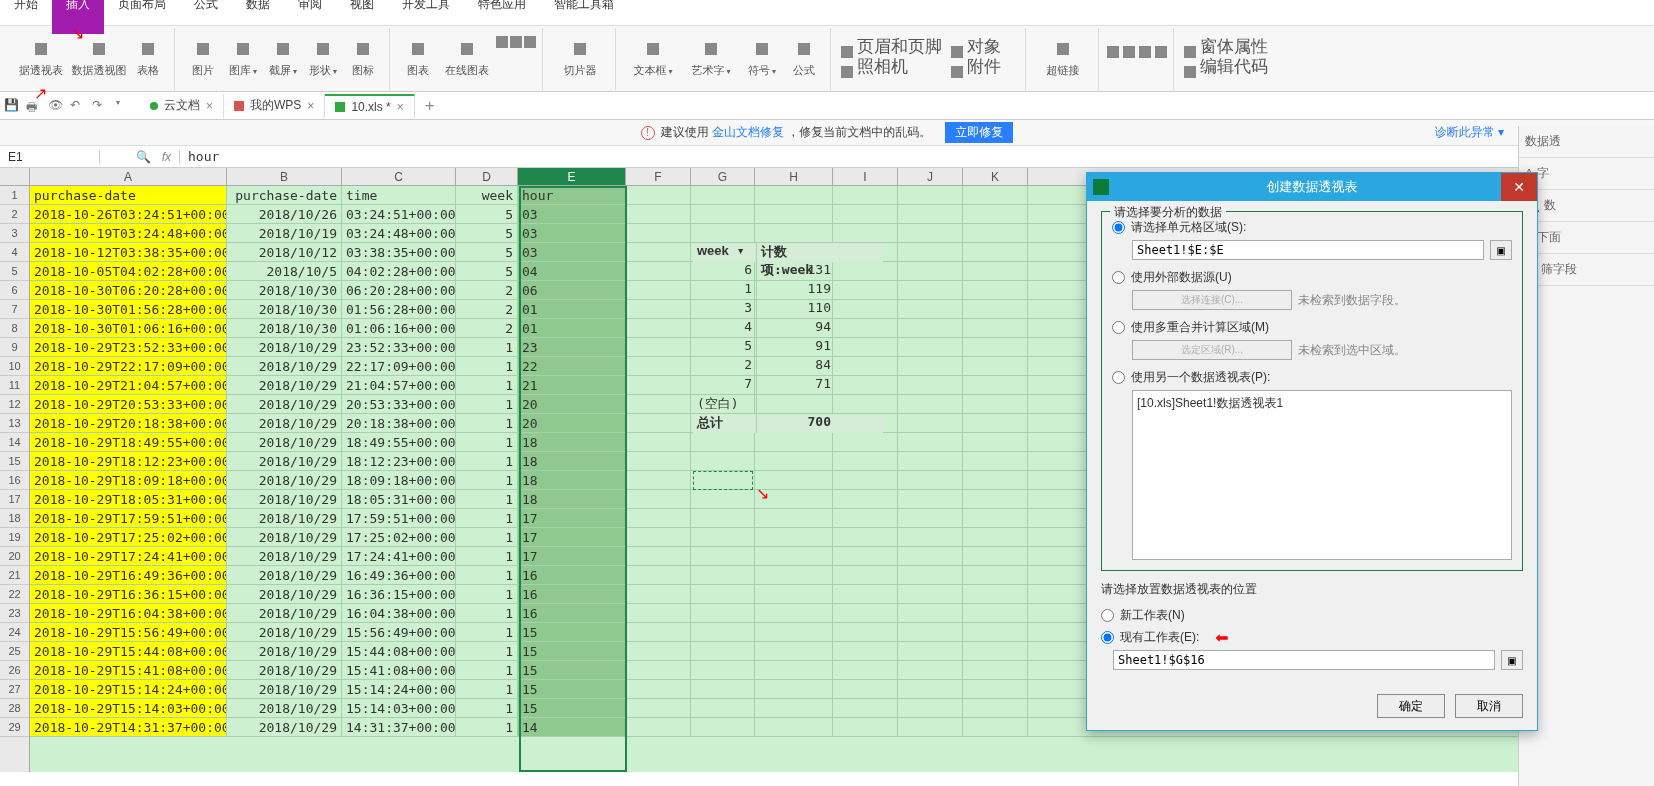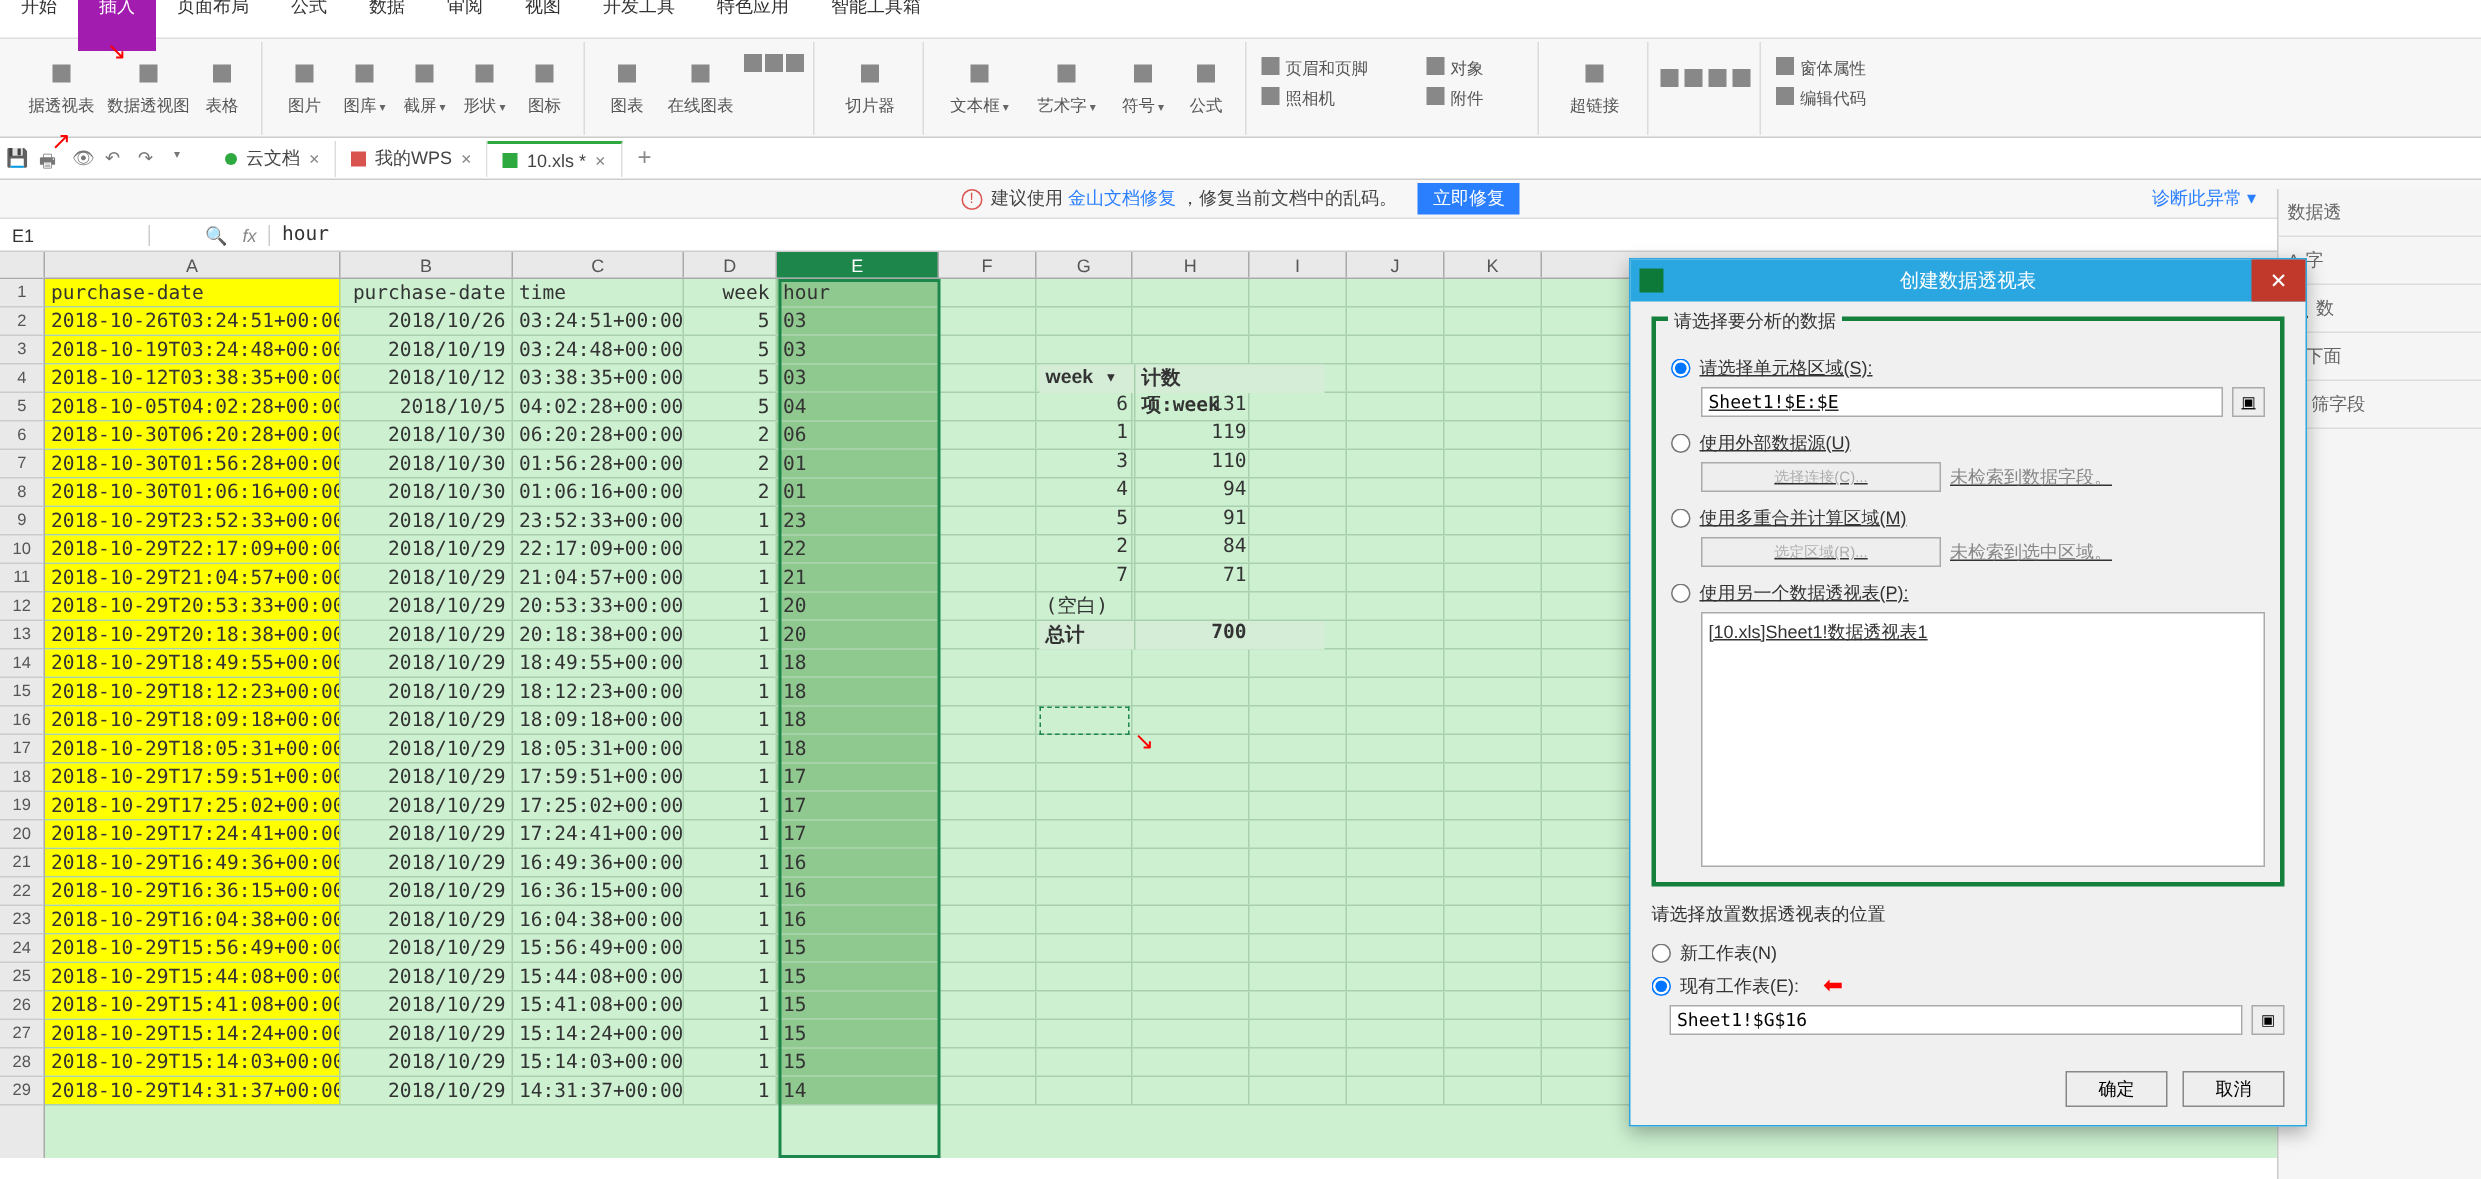--- a/index.html
+++ b/index.html
@@ -6,21 +6,21 @@
 body{background:#fff;overflow:hidden;width:1654px;height:786px;position:relative;font-size:12px;color:#333;}
 .menubar{height:26px;background:#fff;border-bottom:1px solid #ddd;display:flex;align-items:center;}
 .menubar .tab{padding:0 14px;height:43px;line-height:26px;cursor:pointer;font-size:12px;}
 .menubar .tab.active{background:#a21caf;color:#fff;}
 .arrow-red{position:absolute;color:#f00;font-size:16px;pointer-events:none;}
 .ribbon{height:66px;background:#f7f7f7;border-bottom:1px solid #ccc;display:flex;align-items:center;padding:2px 6px;gap:2px;}
 .ribbon-group{display:flex;align-items:flex-start;padding:0 6px;border-right:1px solid #dcdcdc;height:62px;}
 .ribbon-btn{display:flex;flex-direction:column;align-items:center;justify-content:center;width:58px;height:60px;cursor:pointer;font-size:11px;color:#555;}
 .ribbon-btn .ic{width:24px;height:24px;margin-bottom:2px;display:flex;align-items:center;justify-content:center;color:#888;}
 .ribbon-small{display:flex;flex-direction:column;justify-content:center;height:60px;width:110px;}
-.ribbon-small-row{display:flex;align-items:flex-start;height:20px;font-size:11px;color:#555;cursor:pointer;gap:4px;padding-left:2px;}
+.ribbon-small-row{display:flex;align-items:flex-end;height:20px;font-size:17px;color:#555;cursor:pointer;gap:4px;padding-left:2px;}
 .doc-tab-row{height:28px;border-bottom:1px solid #ccc;display:flex;align-items:center;background:#fff;padding-left:4px;gap:2px;}
 .qat{display:flex;align-items:center;gap:6px;padding-right:6px;}
 .qat .q{width:16px;height:16px;color:#777;cursor:pointer;}
 .doc-tab{display:flex;align-items:center;height:24px;padding:0 10px;border-right:1px solid #ddd;font-size:12px;color:#444;gap:6px;cursor:pointer;}
 .doc-tab.active{background:#fff;border-top:2px solid #2ea93f;}
 .doc-tab .dot{width:8px;height:8px;border-radius:50%;background:#2ea93f;}
 .doc-tab .wps-sq{width:10px;height:10px;background:#d9534f;}
 .doc-tab .xls-sq{width:10px;height:10px;background:#2ea93f;}
 .doc-tab .close{font-size:12px;color:#888;}
 .warning-bar{height:26px;background:#f7f7f7;border-bottom:1px solid #ddd;display:flex;align-items:center;justify-content:center;font-size:12px;color:#444;position:relative;}
@@ -61,21 +61,21 @@
 .pivot-area .prow{display:flex;height:19px;}
 .pivot-area .pc1{width:64px;border-right:1px solid #a9d0ad;padding:0 4px;font-family:SimSun,monospace;font-size:13px;text-align:right;}
 .pivot-area .pc2{width:78px;padding:0 4px;font-family:SimSun,monospace;font-size:13px;text-align:right;}
 .pivot-hdr{font-weight:bold;background:#d5ecd7;}
 .pivot-total{font-weight:bold;background:#d5ecd7;}
 .dialog{position:absolute;right:116px;top:172px;width:452px;background:#f0f0f0;border:1px solid #2aa7e0;box-shadow:0 4px 12px rgba(0,0,0,.3);}
 .dialog-title{height:28px;background:#2aa7e0;color:#fff;display:flex;align-items:center;justify-content:center;font-size:13px;position:relative;}
 .dialog-title .dlg-ic{position:absolute;left:6px;width:16px;height:16px;background:#0d7a3a;}
 .dialog-title .dlg-close{position:absolute;right:0;top:0;width:36px;height:28px;background:#c0392b;color:#fff;display:flex;align-items:center;justify-content:center;font-size:14px;cursor:pointer;}
 .dialog-body{padding:10px 14px;font-size:12px;}
-.fieldset{border:3px solid #15803d;padding:20px 10px 10px;margin-bottom:10px;position:relative;text-decoration:underline;}
+.fieldset{border:1px solid #15803d;padding:4px 10px 10px;margin-bottom:10px;position:relative;}
 .fieldset .legend{position:absolute;top:-8px;left:8px;background:#f0f0f0;padding:0 4px;font-size:12px;}
 .radio-row{display:flex;align-items:center;height:22px;gap:6px;}
 .radio-row input[type=radio]{margin:0;}
 .inp-row{display:flex;align-items:center;margin:2px 0 6px 20px;gap:6px;}
 .inp-row input[type=text]{flex:1;height:20px;border:1px solid #aaa;padding:0 4px;font-family:SimSun,monospace;font-size:12px;}
 .inp-row button{width:22px;height:20px;border:1px solid #aaa;background:#eee;cursor:pointer;font-size:10px;}
 .side-label{color:#888;font-size:12px;width:130px;}
 .listbox{border:1px solid #aaa;background:#fff;height:170px;margin:2px 0 0 20px;padding:4px;font-family:SimSun,monospace;font-size:12px;}
 .dlg-buttons{display:flex;justify-content:flex-end;gap:10px;padding:8px 14px 12px;}
 .dlg-buttons button{width:68px;height:24px;border:1px solid #888;background:#eee;cursor:pointer;font-size:12px;}

